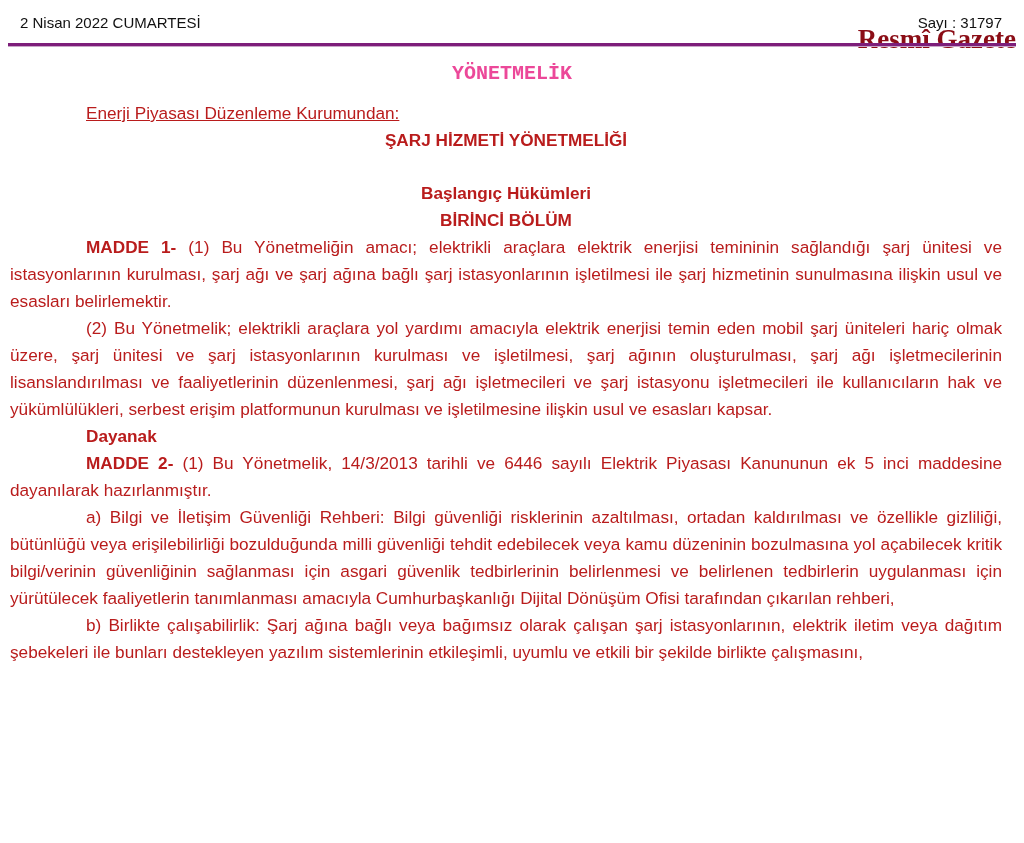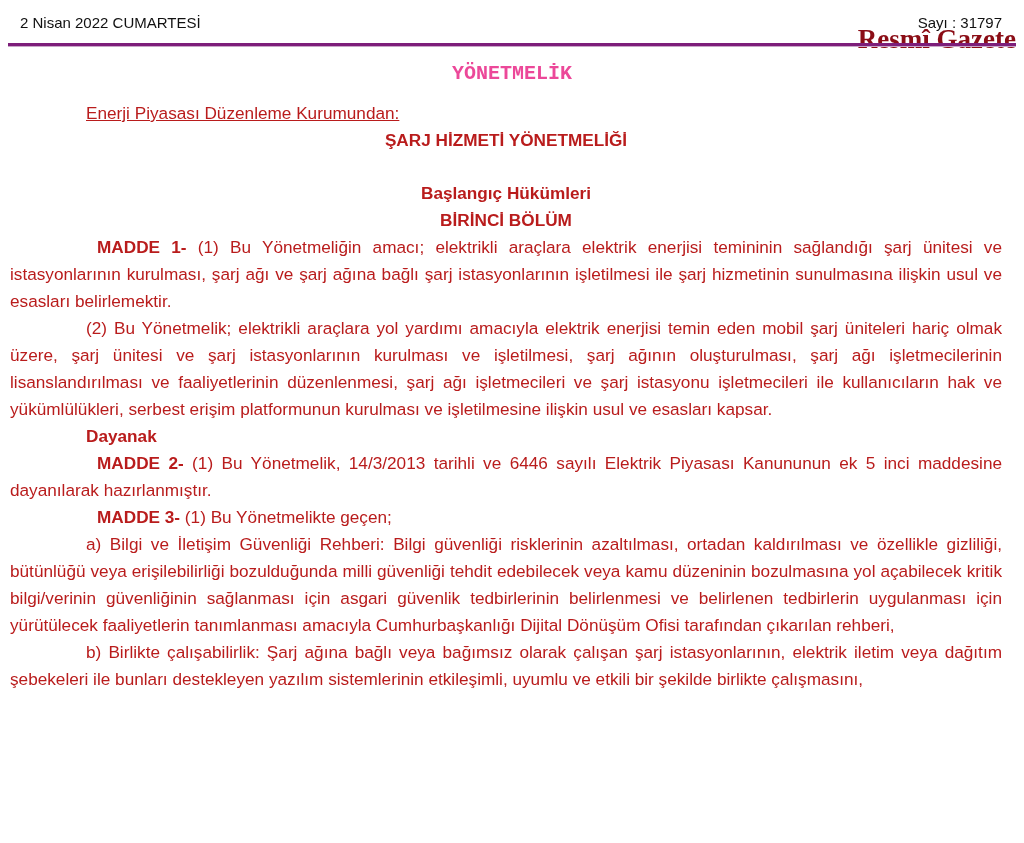--- a/index.html
+++ b/index.html
@@ -7,21 +7,21 @@
   .header { position: absolute; left: 8px; right: 8px; top: 0; height: 58px; }
   .hdr-date { position: absolute; left: 12px; top: 14px; font-family: "Liberation Sans", sans-serif; font-size: 15px; color: #111; }
   .hdr-title { position: absolute; left: 0; right: 0; top: 24px; text-align: right; font-family: "Liberation Serif", serif; font-weight: bold; font-size: 27px; color: #8b0d16; }
   .hdr-issue { position: absolute; right: 14px; top: 14px; font-family: "Liberation Sans", sans-serif; font-size: 15px; color: #111; }
   .hdr-rule { position: absolute; left: 0; right: 0; top: 43px; height: 3px; background: #7d1e7a; border-bottom: 1px solid #c9a6c8; }
   .category { position: absolute; left: 0; right: 0; top: 62px; text-align: center; font-family: Liberation Mono, monospace; font-weight: bold; font-size: 20px; color: #ec4899; }
   .content { position: absolute; left: 10px; width: 992px; top: 100px; font-family: Liberation Sans, sans-serif; font-size: 17.2px; color: #b91c1c; line-height: 27px; }
   .content p { margin: 0; text-align: justify; }
   .issuer { padding-left: 76px; text-decoration: underline; }
   .center { text-align: center !important; }
-  .bold { font-weight: bold; margin-left: 11px; }
+  .bold { font-weight: bold; }
   .indent { text-indent: 76px; }
   .heading { padding-left: 76px; font-weight: bold; }
   .gap { height: 26px; }
 </style>
 </head>
 <body>
 
 <div class="header">
   <span class="hdr-date">2 Nisan 2022 CUMARTESİ</span>
   <span class="hdr-title">Resmî Gazete</span>
@@ -37,16 +37,15 @@
   <div class="gap"></div>
   <p class="center bold">Başlangıç Hükümleri</p>
   <p class="center bold">BİRİNCİ BÖLÜM</p>
 
   <p class="indent"><span class="bold">MADDE 1-</span><span> (1) Bu Yönetmeliğin amacı; elektrikli araçlara elektrik enerjisi temininin sağlandığı şarj ünitesi ve istasyonlarının kurulması, şarj ağı ve şarj ağına bağlı şarj istasyonlarının işletilmesi ile şarj hizmetinin sunulmasına ilişkin usul ve esasları belirlemektir.</span></p>
   <p class="indent"> (2) Bu Yönetmelik; elektrikli araçlara yol yardımı amacıyla elektrik enerjisi temin eden mobil şarj üniteleri hariç olmak üzere, şarj ünitesi ve şarj istasyonlarının kurulması ve işletilmesi, şarj ağının oluşturulması, şarj ağı işletmecilerinin lisanslandırılması ve faaliyetlerinin düzenlenmesi, şarj ağı işletmecileri ve şarj istasyonu işletmecileri ile kullanıcıların hak ve yükümlülükleri, serbest erişim platformunun kurulması ve işletilmesine ilişkin usul ve esasları kapsar.</p>
 
   <p class="heading">Dayanak</p>
   <p class="indent"><span class="bold">MADDE 2-</span><span> (1) Bu Yönetmelik, 14/3/2013 tarihli ve 6446 sayılı Elektrik Piyasası Kanununun ek 5 inci maddesine dayanılarak hazırlanmıştır.</span></p>
 
-  <p class="indent"><span class="bold">MADDE 3-</span><span> (1) Bu Yönetmelikte geçen;</span></p>
   <p class="indent">a) Bilgi ve İletişim Güvenliği Rehberi: Bilgi güvenliği risklerinin azaltılması, ortadan kaldırılması ve özellikle gizliliği, bütünlüğü veya erişilebilirliği bozulduğunda milli güvenliği tehdit edebilecek veya kamu düzeninin bozulmasına yol açabilecek kritik bilgi/verinin güvenliğinin sağlanması için asgari güvenlik tedbirlerinin belirlenmesi ve belirlenen tedbirlerin uygulanması için yürütülecek faaliyetlerin tanımlanması amacıyla Cumhurbaşkanlığı Dijital Dönüşüm Ofisi tarafından çıkarılan rehberi,</p>
   <p class="indent">b) Birlikte çalışabilirlik: Şarj ağına bağlı veya bağımsız olarak çalışan şarj istasyonlarının, elektrik iletim veya dağıtım şebekeleri ile bunları destekleyen yazılım sistemlerinin etkileşimli, uyumlu ve etkili bir şekilde birlikte çalışmasını,</p>
 </div>
 
 </body></html>

